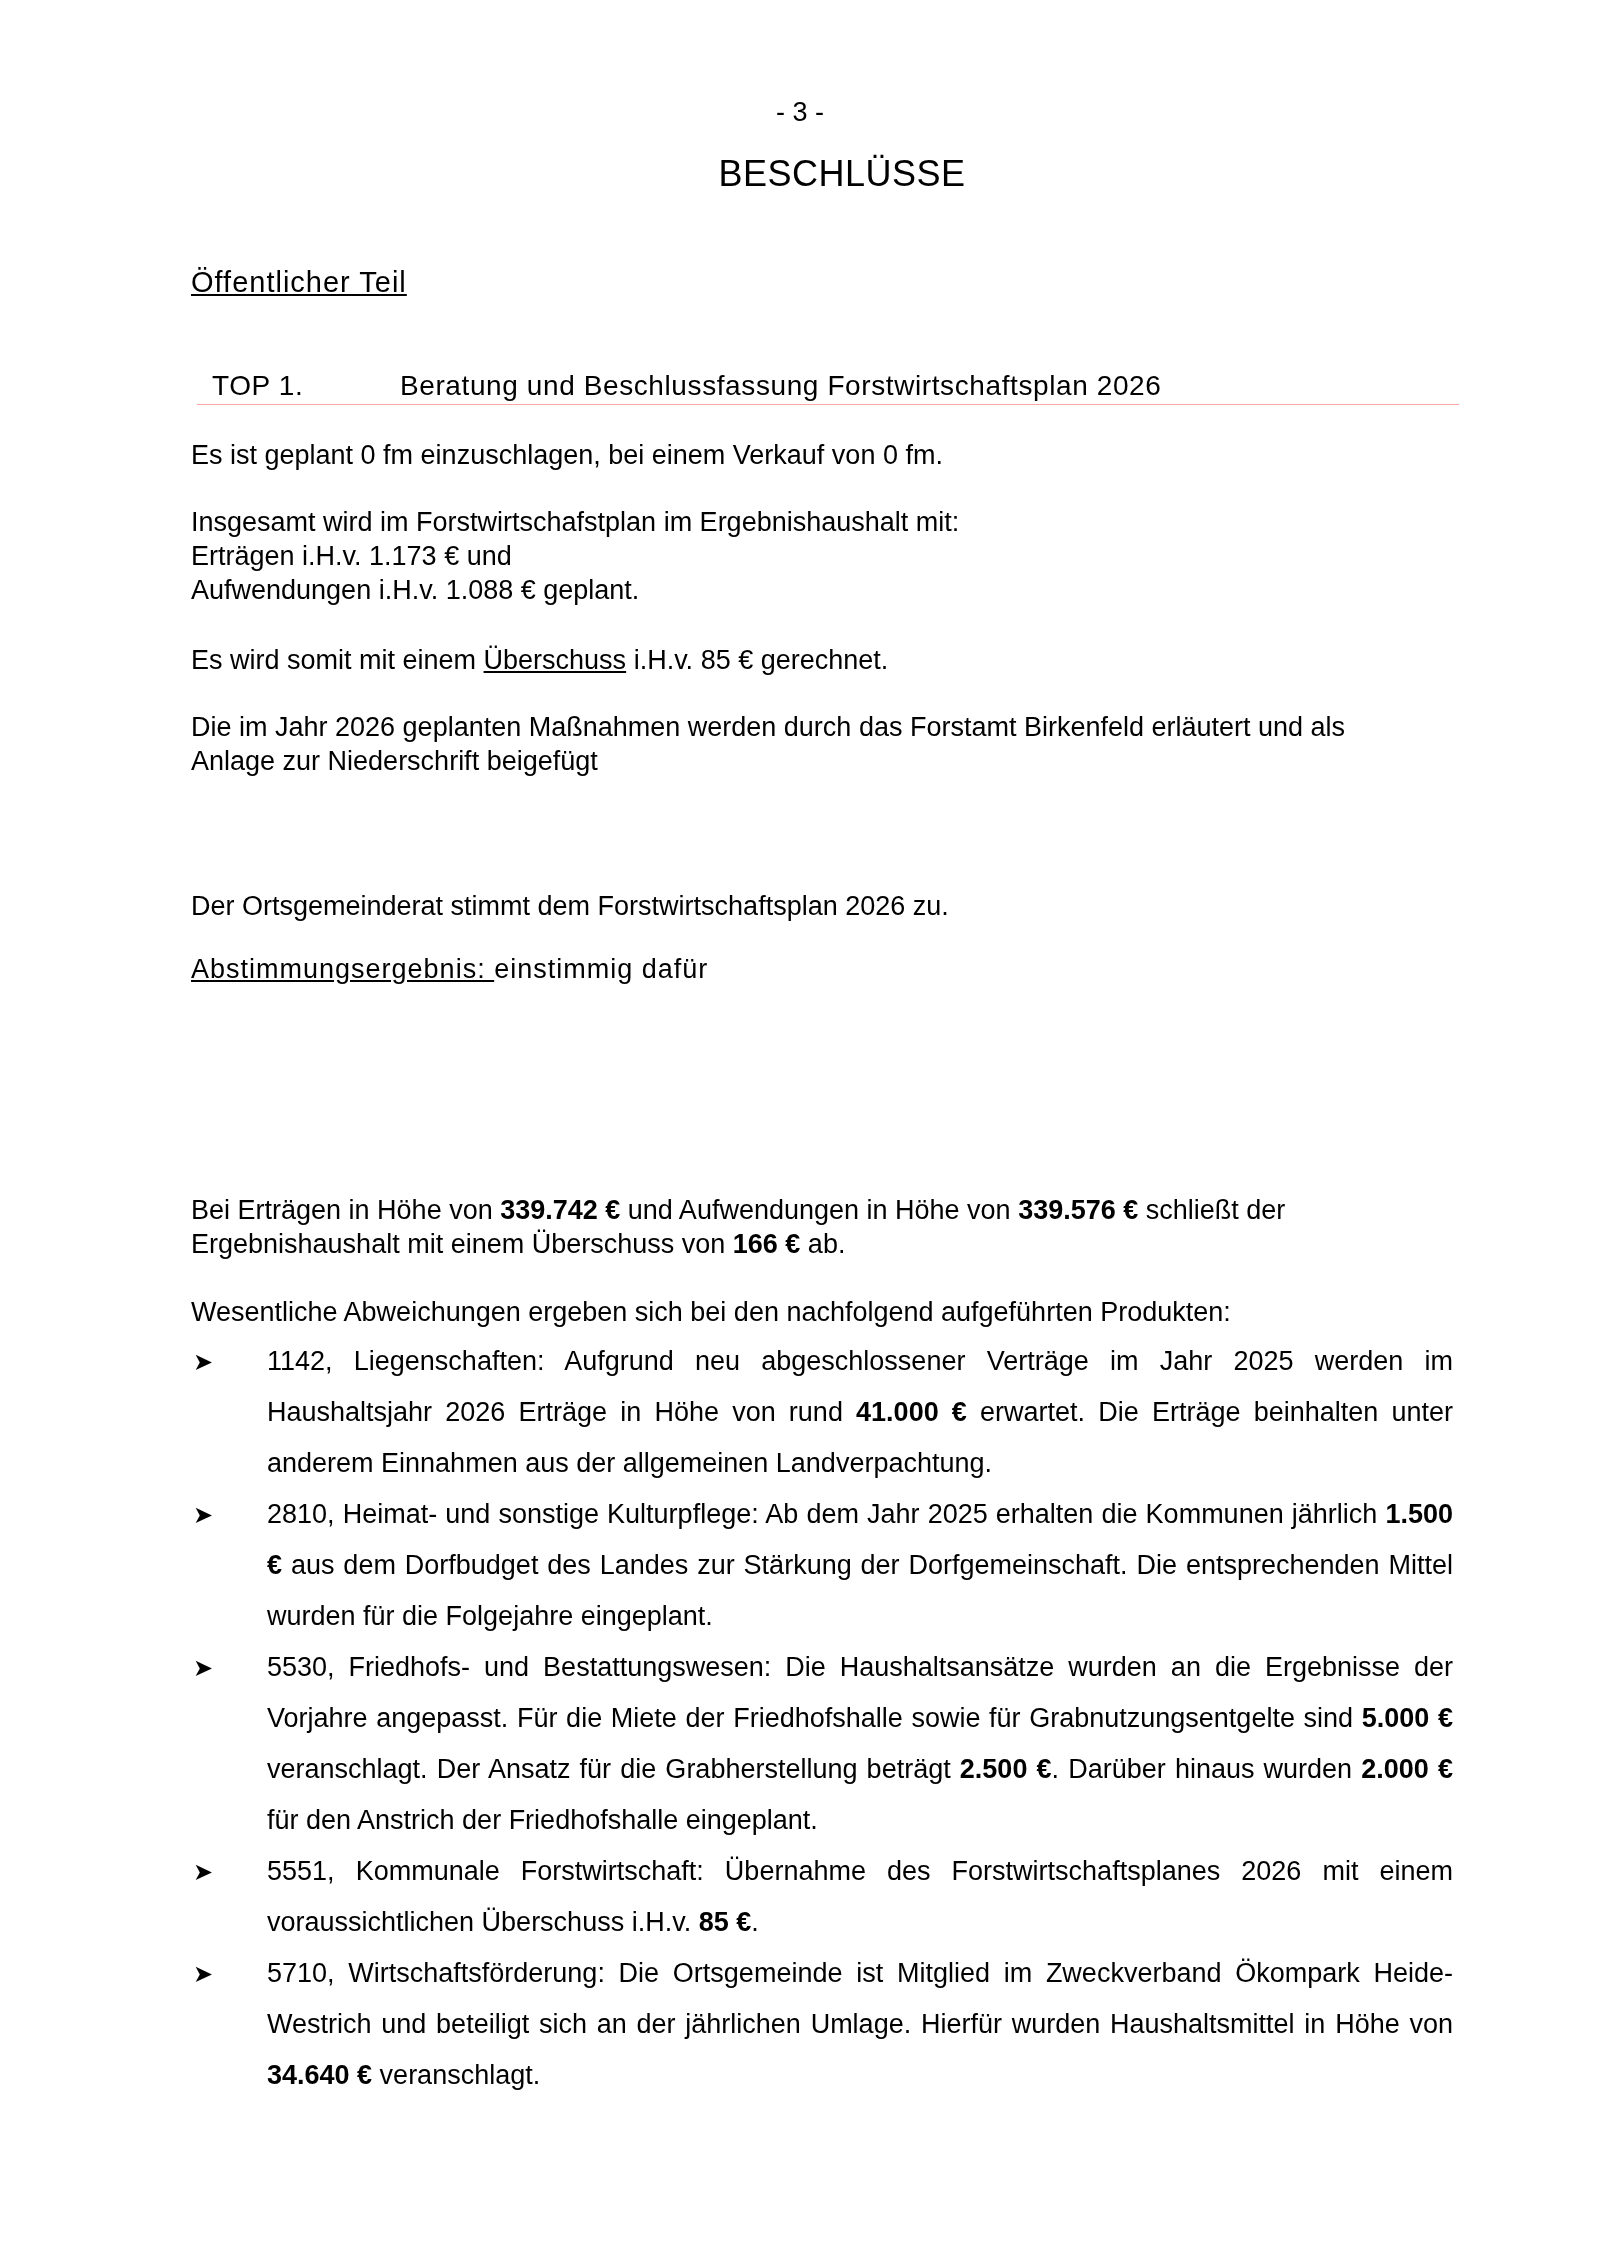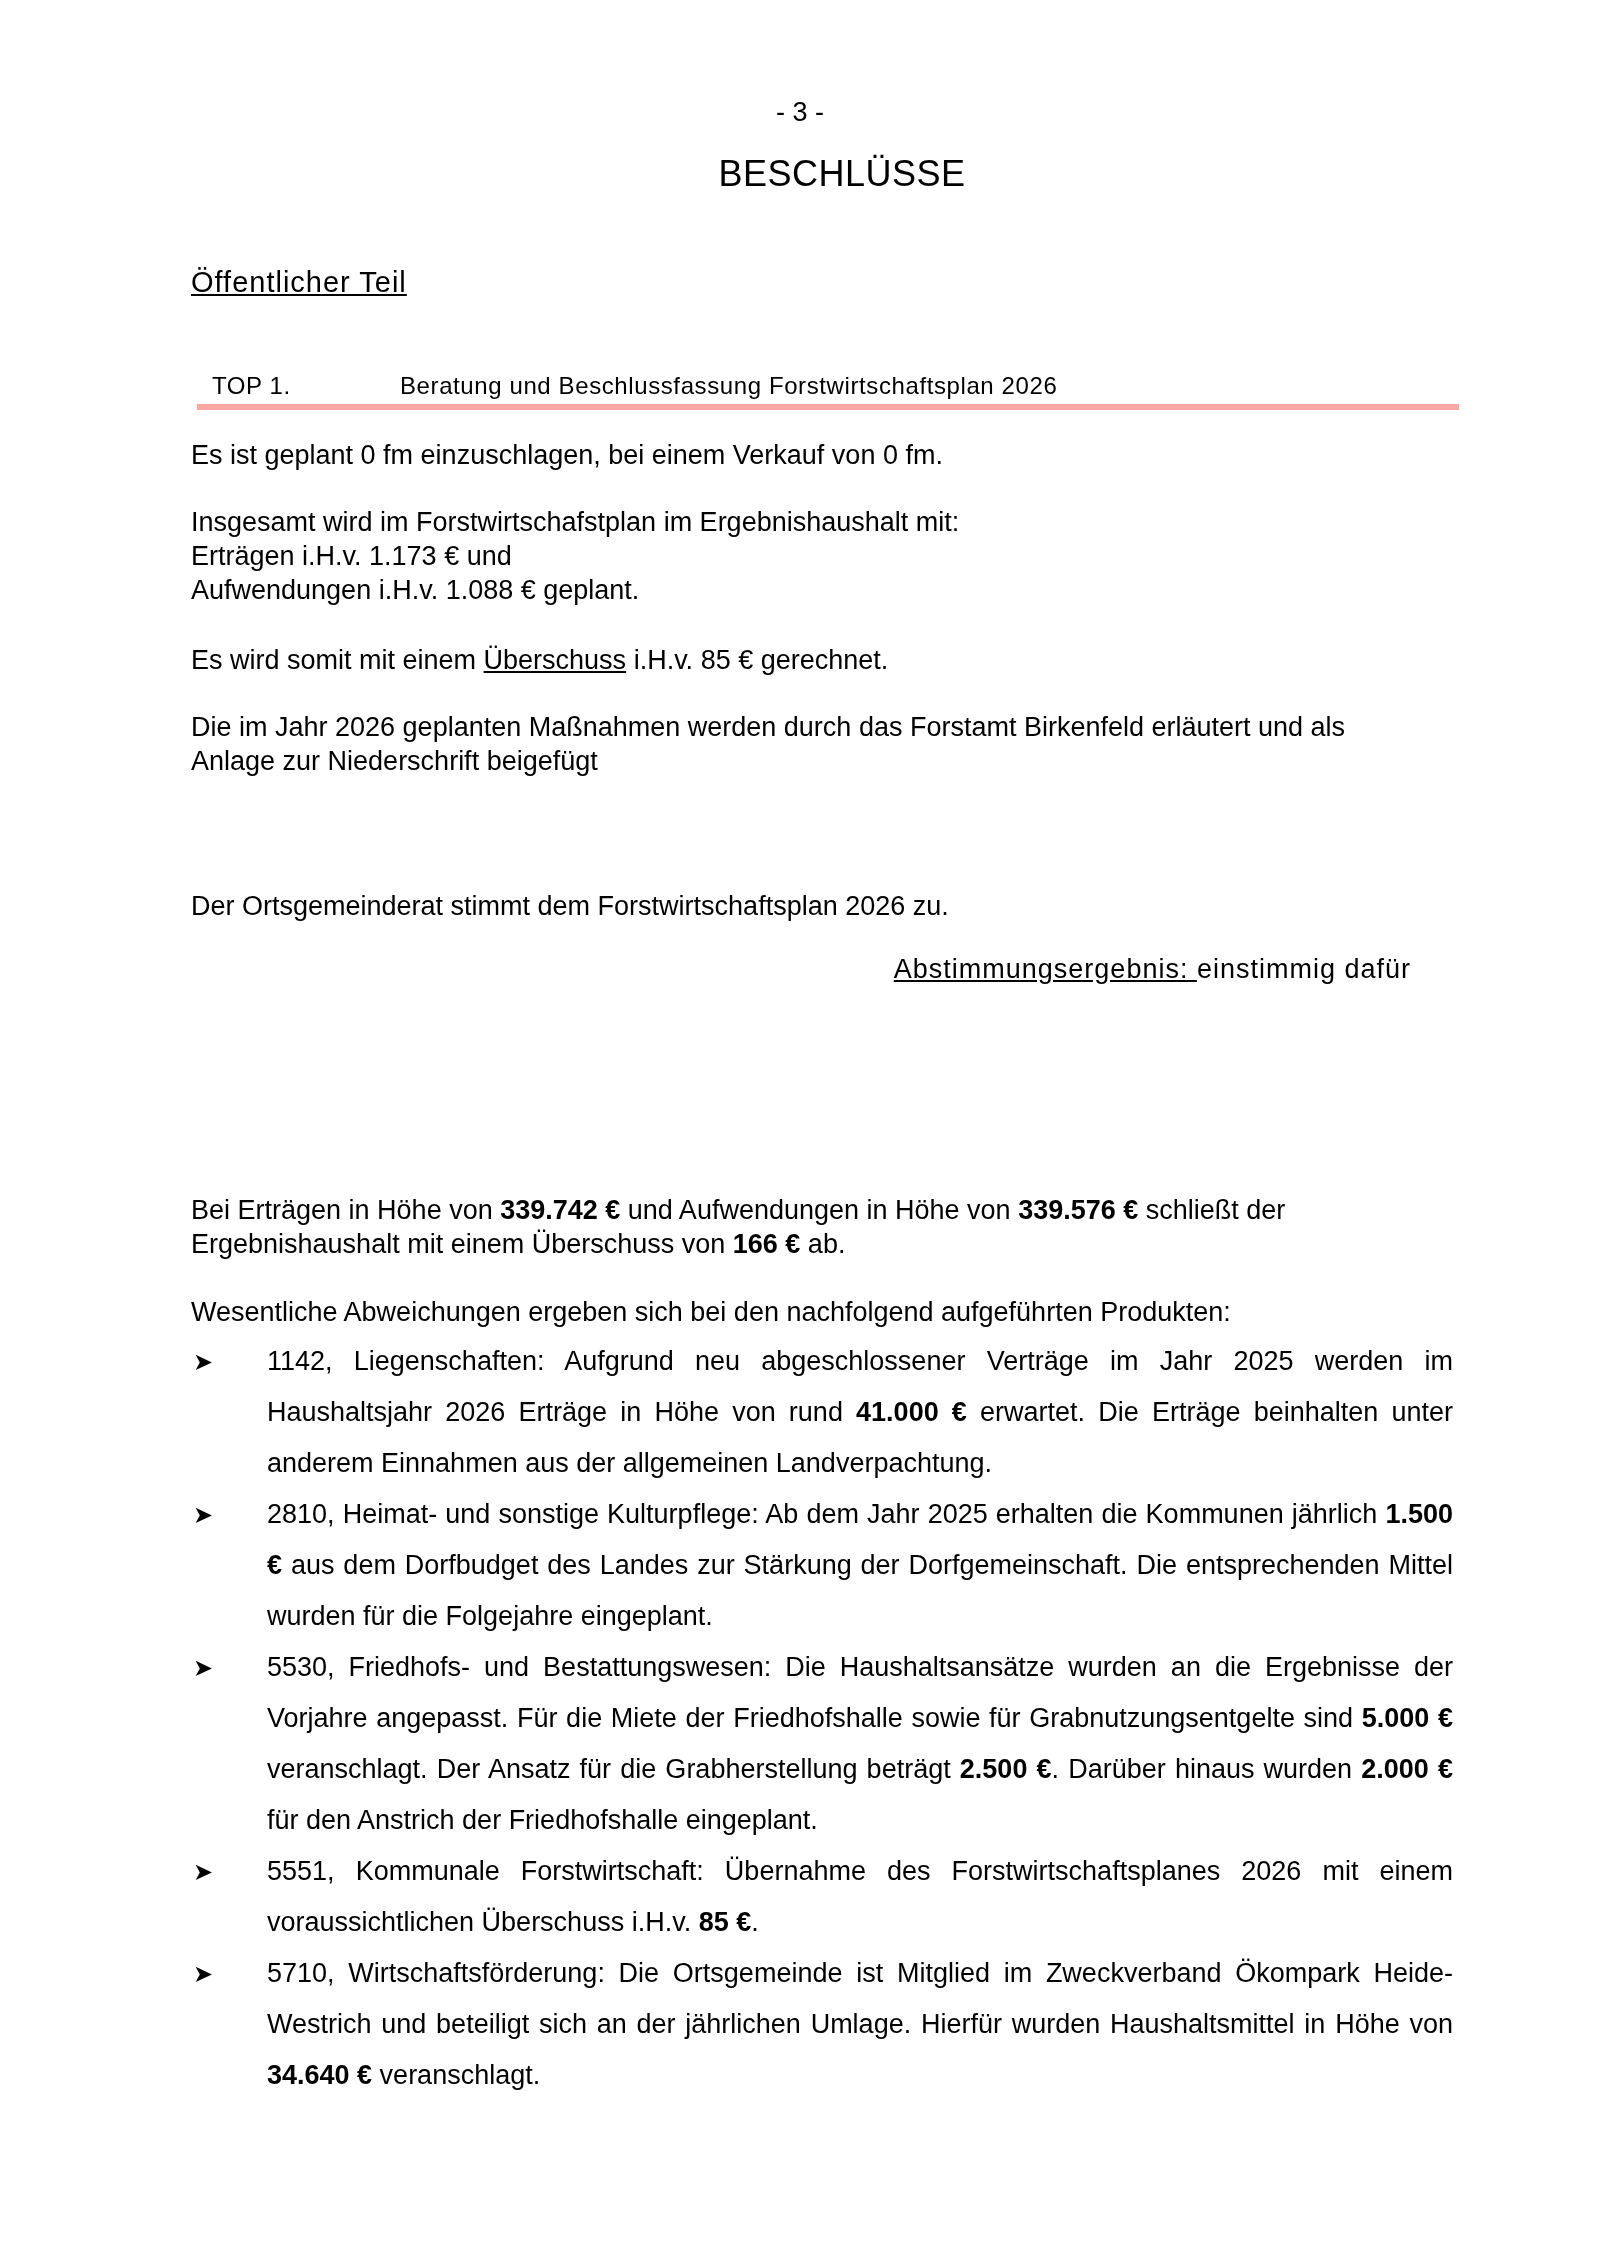--- a/index.html
+++ b/index.html
@@ -28,22 +28,22 @@
       letter-spacing: 0.5px;
       padding-left: 42px;
     }
     .section-head {
       left: 191px; top: 264px;
       font-size: 29px; line-height: 36px;
       text-decoration: underline; letter-spacing: 1px;
     }
     .top-head {
       left: 197px; width: 1262px;
-      border-bottom: 6px solid #fca5a5;
-      font-size: 24px;
+      border-bottom: 1px solid #fca5a5;
+      font-size: 28px;
       letter-spacing: 0.6px;
     }
     .top-head .num { position: absolute; left: 15px; top: 0; }
     .top-head .txt { position: absolute; left: 203px; right: 8px; top: 0; }
     .top1 { top: 368px; height: 36px; line-height: 36px; }
     .top2 { top: 1051px; height: 70px; line-height: 35px; }
     .top2 .txt { text-align: justify; text-align-last: left; }
     .top2 .line1 { display: block; text-align: justify; text-align-last: justify; }
     .para {
       left: 191px; width: 1220px;
@@ -92,21 +92,21 @@
 
   <div class="abs para" style="top:643px;">
     <span>Es wird somit mit einem </span><span class="u">Überschuss</span><span> i.H.v. 85 € gerechnet.</span>
   </div>
 
   <div class="abs para" style="top:710px; width:1240px;">Die im Jahr 2026 geplanten Maßnahmen werden durch das Forstamt Birkenfeld erläutert und als Anlage zur Niederschrift beigefügt</div>
 
 
   <div class="abs para" style="top:859px;margin-top:30px;">Der Ortsgemeinderat stimmt dem Forstwirtschaftsplan 2026 zu.</div>
 
-  <div class="abs para sp" style="top:952px;text-align:right;">
+  <div class="abs para sp" style="top:952px;">
     <span class="u">Abstimmungsergebnis: </span><span>einstimmig dafür</span>
   </div>
 
 
 
   <div class="abs para" style="top:1193px; width:1240px;">
     <span>Bei Erträgen in Höhe von </span><b>339.742 €</b><span> und Aufwendungen in Höhe von </span><b>339.576 €</b><span> schließt der Ergebnishaushalt mit einem Überschuss von </span><b>166 €</b><span> ab.</span>
   </div>
 
   <div class="abs para" style="top:1295px;">Wesentliche Abweichungen ergeben sich bei den nachfolgend aufgeführten Produkten:</div>

